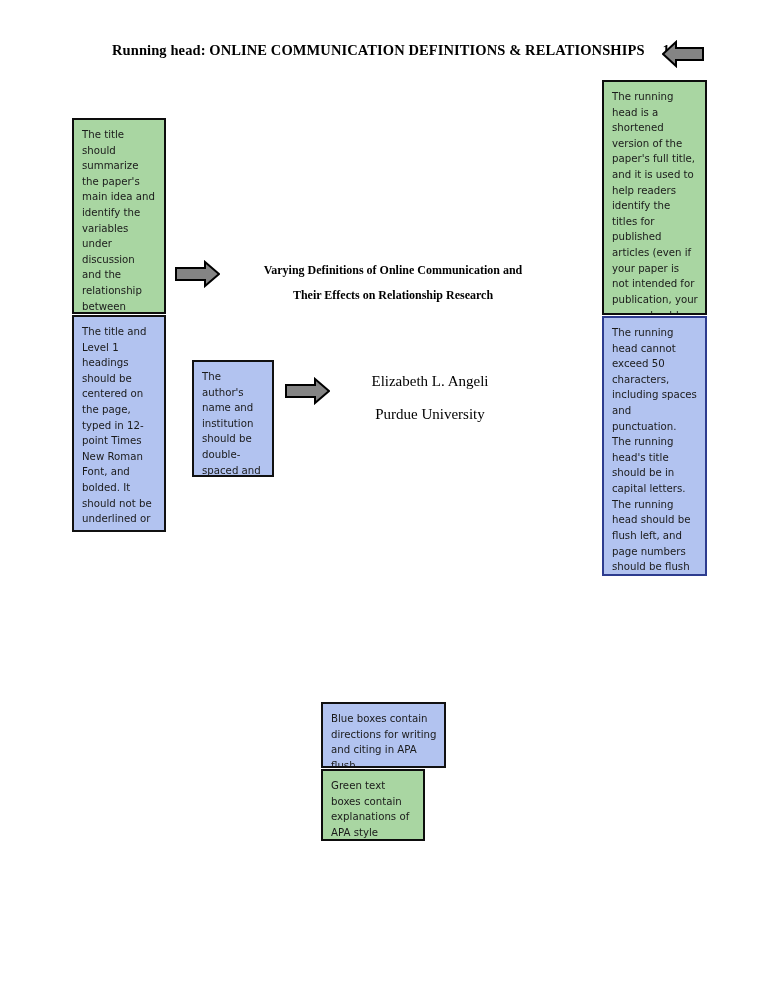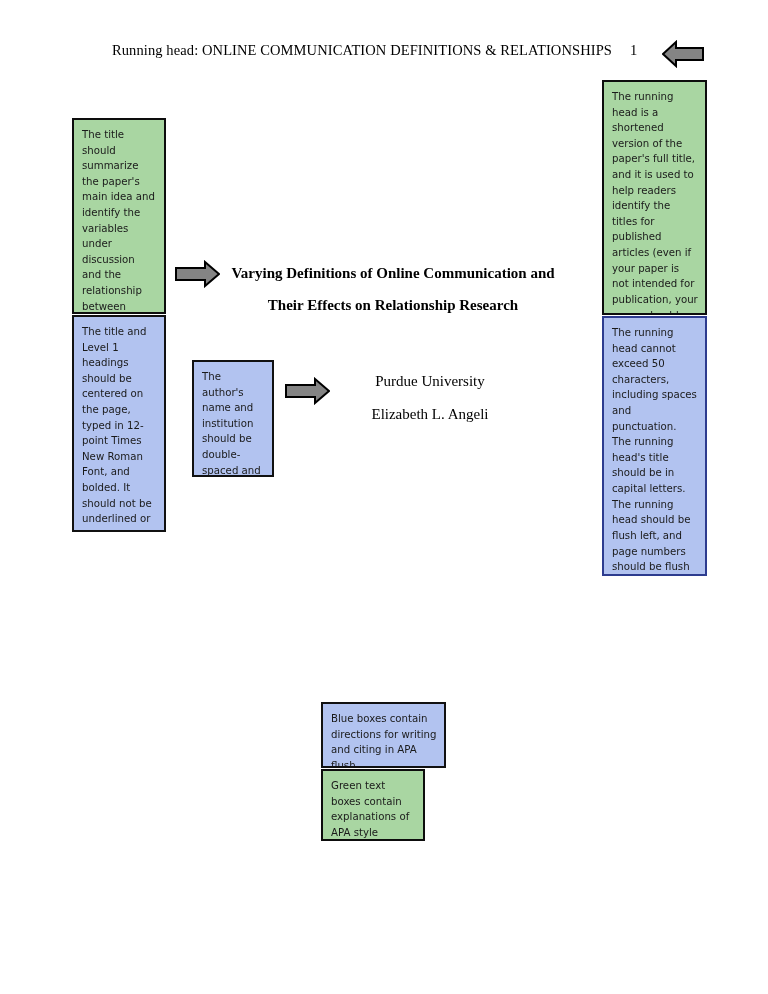--- a/index.html
+++ b/index.html
@@ -27,20 +27,21 @@
     left: 112px;
     top: 42px;
     width: 560px;
     display: flex;
     align-items: center;
     font-family: "Liberation Serif", serif;
     font-size: 14.5px;
     color: #000000;
     white-space: nowrap;
     letter-spacing: 0.1px;
+    font-weight: bold;
   }
   .running-head-text { }
   .running-head-page {
     margin-left: 18px;
     font-family: "Liberation Serif", serif;
     font-size: 14.5px;
   }
 
   
   .callout {
@@ -85,21 +86,21 @@
 
   
   .paper-title {
     position: absolute;
     left: 198px;
     top: 258px;
     width: 390px;
     text-align: center;
     font-family: "Liberation Serif", serif;
     font-weight: bold;
-    font-size: 15px;
+    font-size: 12px;
     line-height: 2.1;
     color: #000000;
   }
   .paper-title .line2 { display: block; font-family: Liberation Serif, serif; }
 
   .author-block {
     position: absolute;
     left: 300px;
     top: 365px;
     width: 260px;
@@ -152,22 +153,22 @@
 
   <div class="callout blue blue-dark-border" id="box-author-blue">
     <span>The author's name and institution should be double-spaced and centered.</span>
   </div>
 
   <svg class="arrow" id="arrow-author" viewBox="0 0 46 28">
     <polygon points="45,14 31,2 31,8 2,8 2,20 31,20 31,26" fill="#848484" stroke="#000000" stroke-width="2" stroke-linejoin="miter"></polygon>
   </svg>
 
   <div class="author-block">
+    <span>Elizabeth L. Angeli</span>
     <span>Purdue University</span>
-    <span>Elizabeth L. Angeli</span>
   </div>
 
   <div class="callout blue blue-dark-border" id="legend-blue">
     <span>Blue boxes contain directions for writing and citing in APA flush.</span>
   </div>
 
   <div class="callout green" id="legend-green">
     <span>Green text boxes contain explanations of APA style guidelines.</span>
   </div>
 

